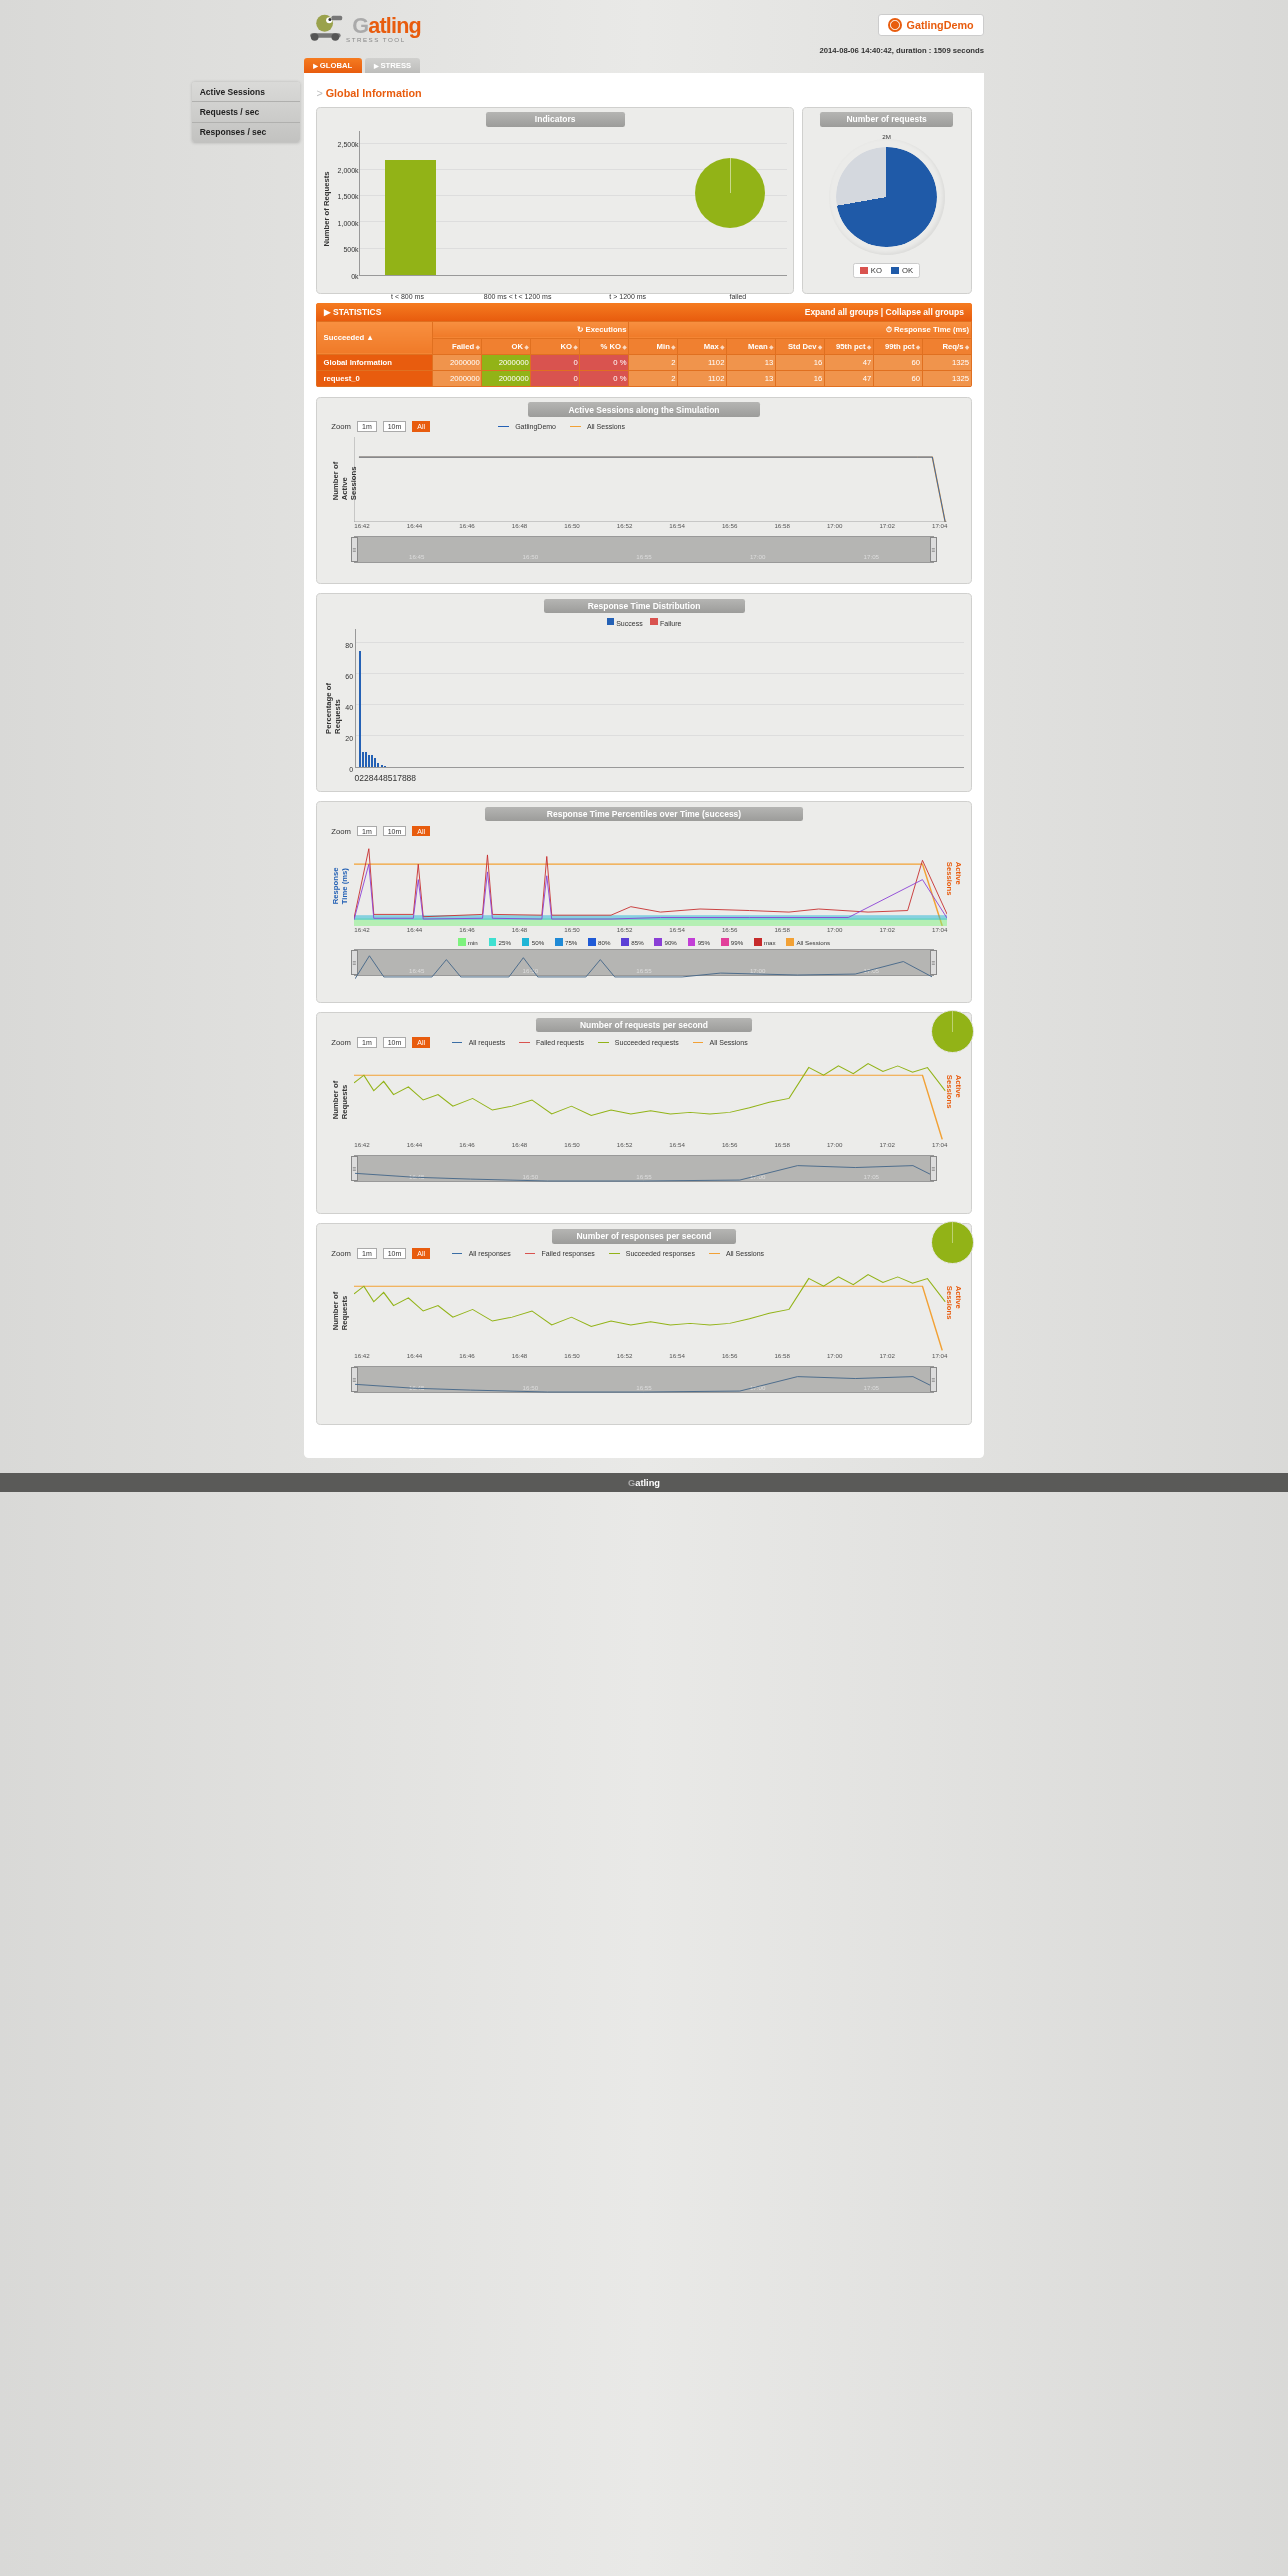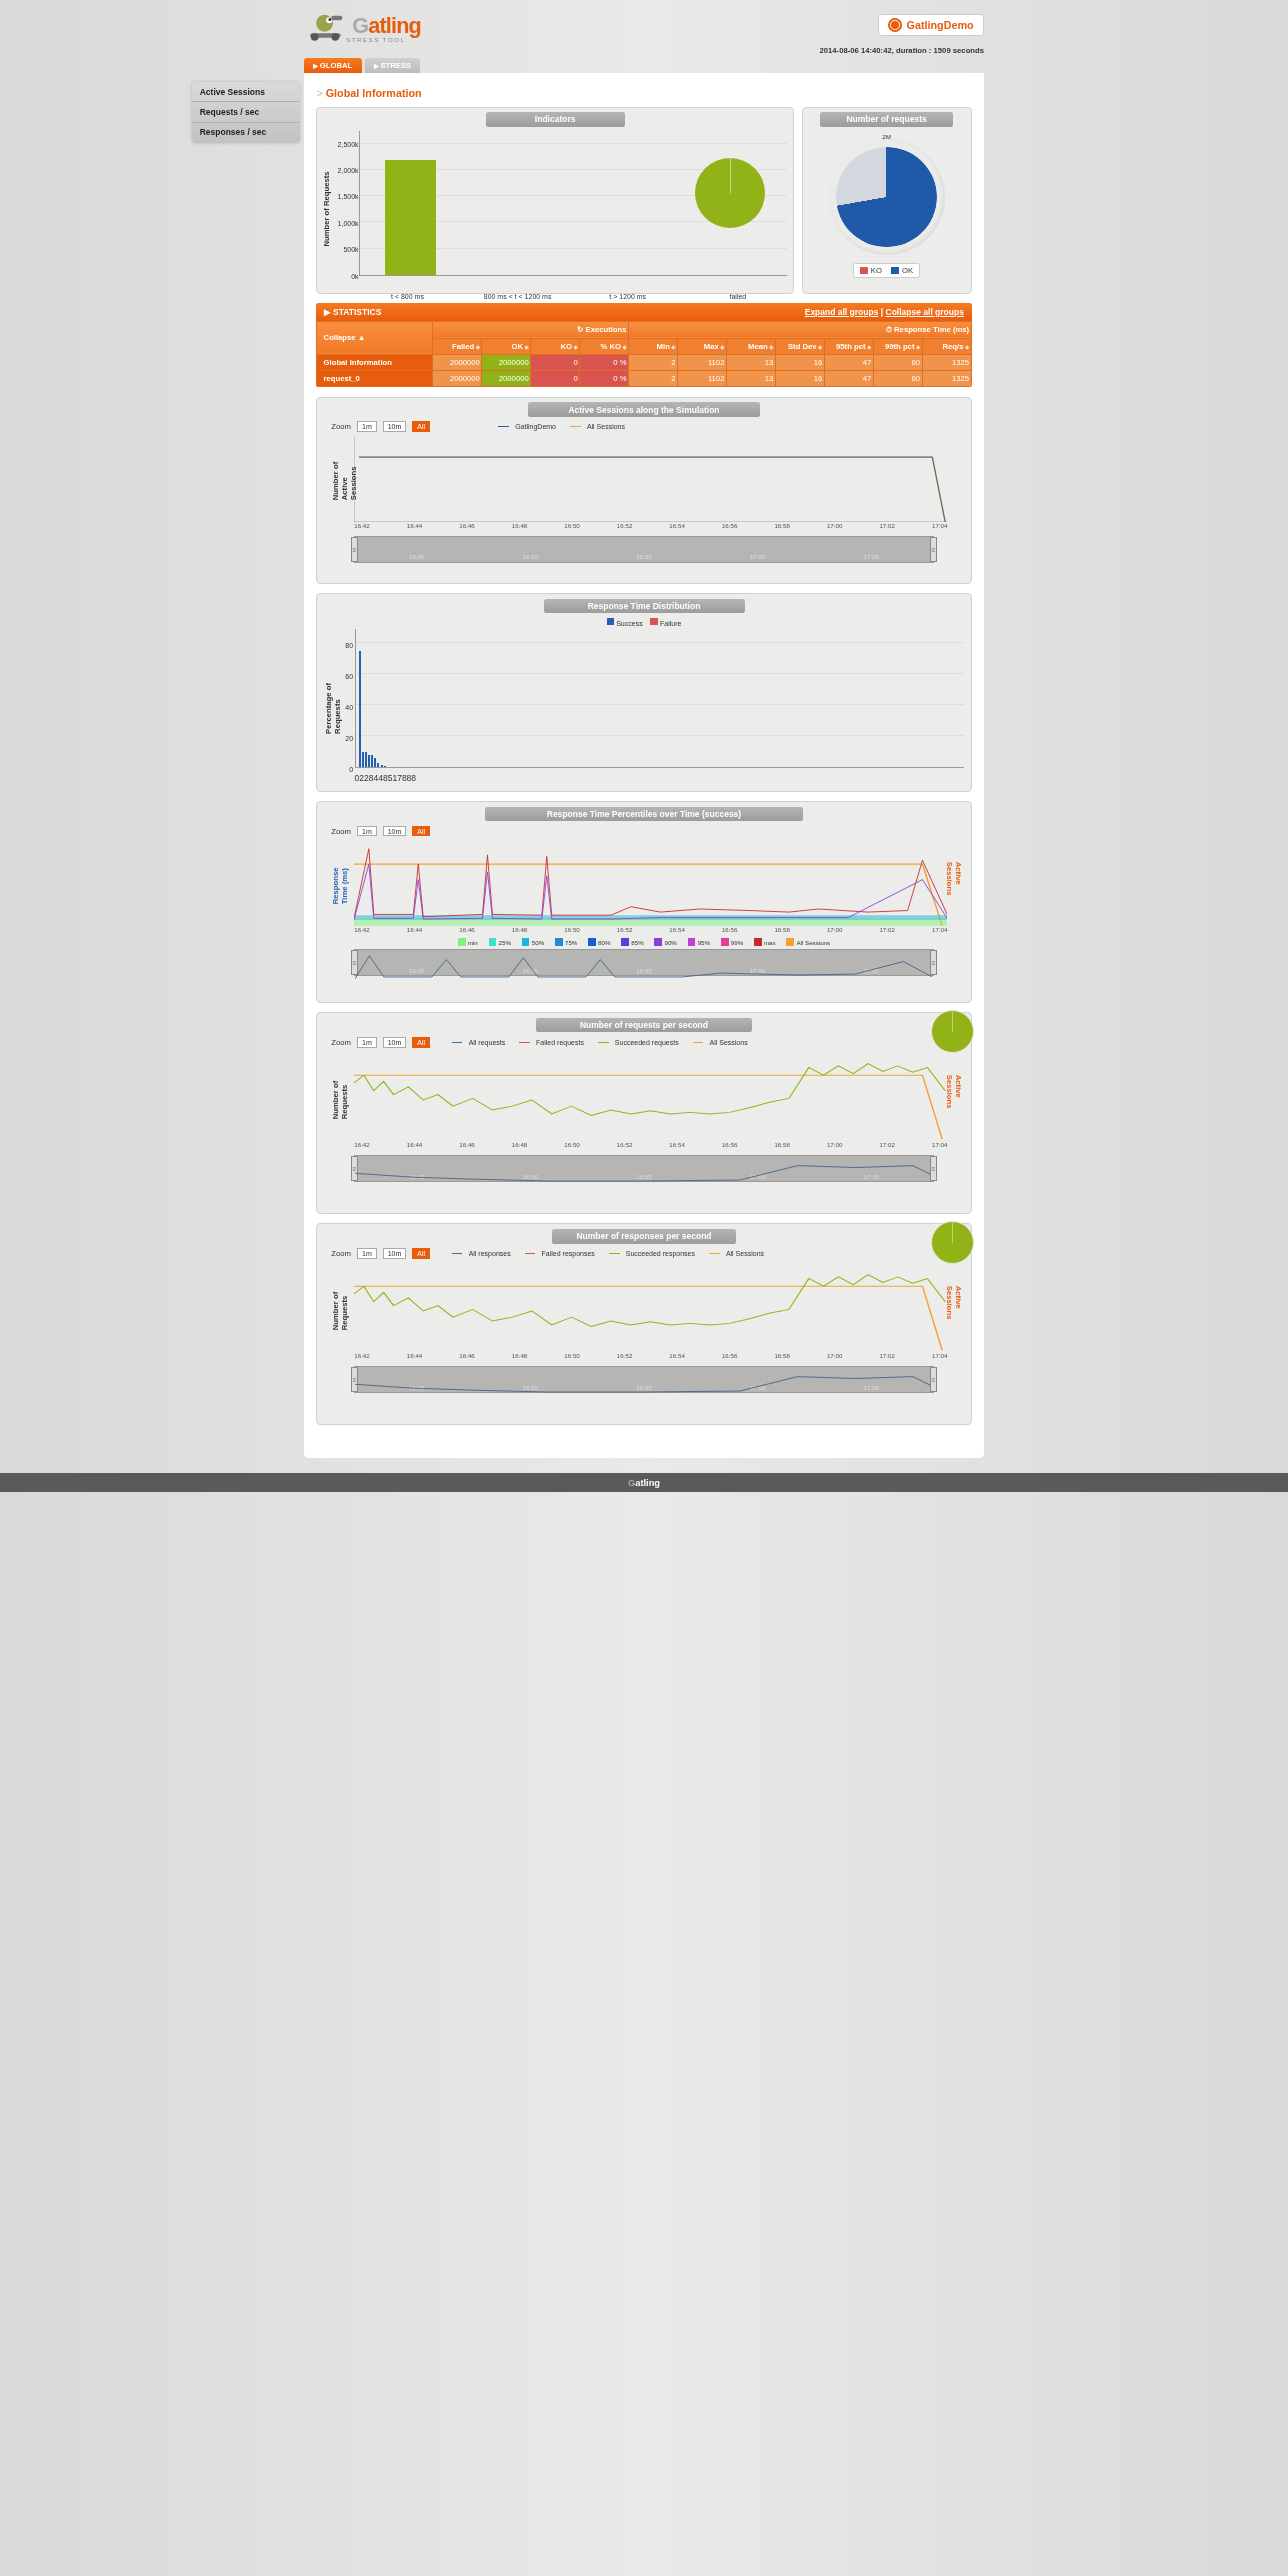--- a/index.html
+++ b/index.html
@@ -52,21 +52,21 @@
 .pie2-wrap { display:flex; flex-direction:column; align-items:center; padding-top:7.7px; }
 .pie2 { width:116px; height:116px; border-radius:50%; background:#ebebe9; position:relative; box-shadow:inset -1.5px -1.5px 4.6px rgba(0,0,0,0.08); }
 .pie2-inner { position:absolute; inset:7.7px; border-radius:50%; overflow:hidden; }
 .pie2-slice { position:absolute; inset:0; background: conic-gradient(#1f5aa8 0deg 260deg, #d4d8de 260deg 360deg); border-radius:50%; }
 .pie2-label { position:absolute; top:-6.2px; left:50%; transform:translateX(-50%); font-size:6.2px; color:#333; }
 .pie2-legend { margin-top:7.7px; background:#fff; border:0.8px solid #ccc; border-radius:2.3px; padding:2.3px 6.2px; display:flex; gap:9.3px; font-size:7.7px; }
 .lg-item { display:flex; align-items:center; gap:3.1px; }
 .lg-sw { width:7.7px; height:7.7px; display:inline-block; }
 .stats-panel { background:#e85c0e; border-radius:3.1px; padding:0; margin-bottom:9.3px; overflow:hidden; }
 .stats-head { display:flex; justify-content:space-between; align-items:center; background:linear-gradient(#f57b20,#e85c0e); color:#fff; font-weight:bold; font-size:8.5px; padding:3.9px 7.7px; }
-.stats-head a { color:#fff; text-decoration:underline; cursor:pointer; }
+.stats-head a { color:#fff; cursor:pointer; }
 .stats-table { width:100%; border-collapse:collapse; table-layout:fixed; font-size:7.7px; }
 .stats-table th, .stats-table td { border:0.8px solid #e07020; text-align:right; color:#fff; padding:3.1px 1.5px; }
 .stats-table .grp { background:linear-gradient(#f89040,#f07a28); font-weight:bold; }
 .stats-table .hdr th { background:#f08030; font-weight:bold; cursor:pointer; }
 .stats-table .hdr th::after { content:' ◆'; font-size:5.4px; opacity:.7; }
 .stats-table .name-col { width:116px; text-align:left; padding-left:6.2px; background:linear-gradient(#f89040,#f07a28); }
 .stats-table td.name { text-align:left; padding-left:6.2px; font-weight:bold; }
 .stats-table td.val { background:#f0944c; }
 .stats-table td.ok { background:#92b317; }
 .stats-table td.ko { background:#d9534f; }
@@ -212,21 +212,21 @@
             <col>
             <col>
             <col>
             <col>
             <col>
             <col>
             <col>
           </colgroup>
         <tbody>
             <tr>
-          <th rowspan="2" class="name-col"><span>Collapse</span> ▲</th>
+          <th rowspan="2" class="name-col"><span>Succeeded</span> ▲</th>
           <th colspan="4" class="grp">↻ <span>Executions</span></th>
           <th colspan="7" class="grp">⏱ <span>Response Time (ms)</span></th>
         </tr>
         <tr class="hdr">
           <th>Failed</th>
           <th>OK</th>
           <th>KO</th>
           <th>% KO</th>
           <th>Min</th>
           <th>Max</th>

